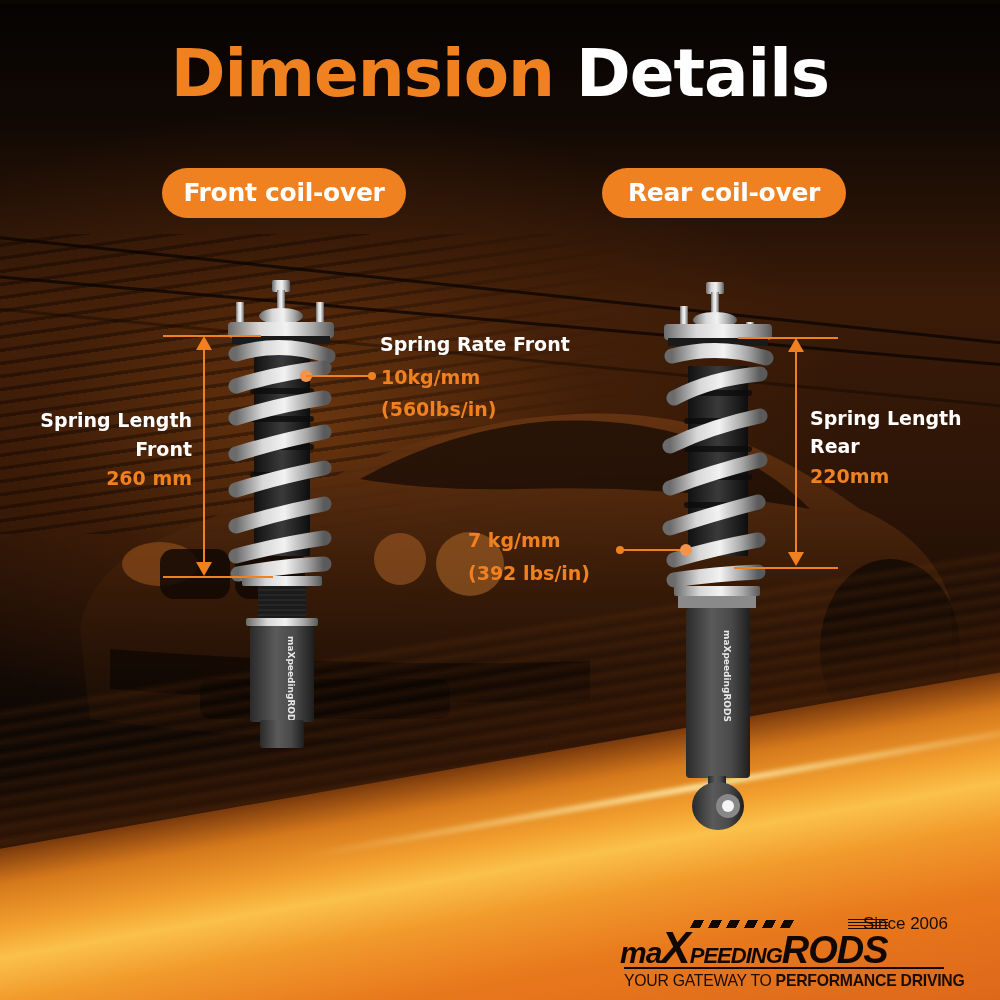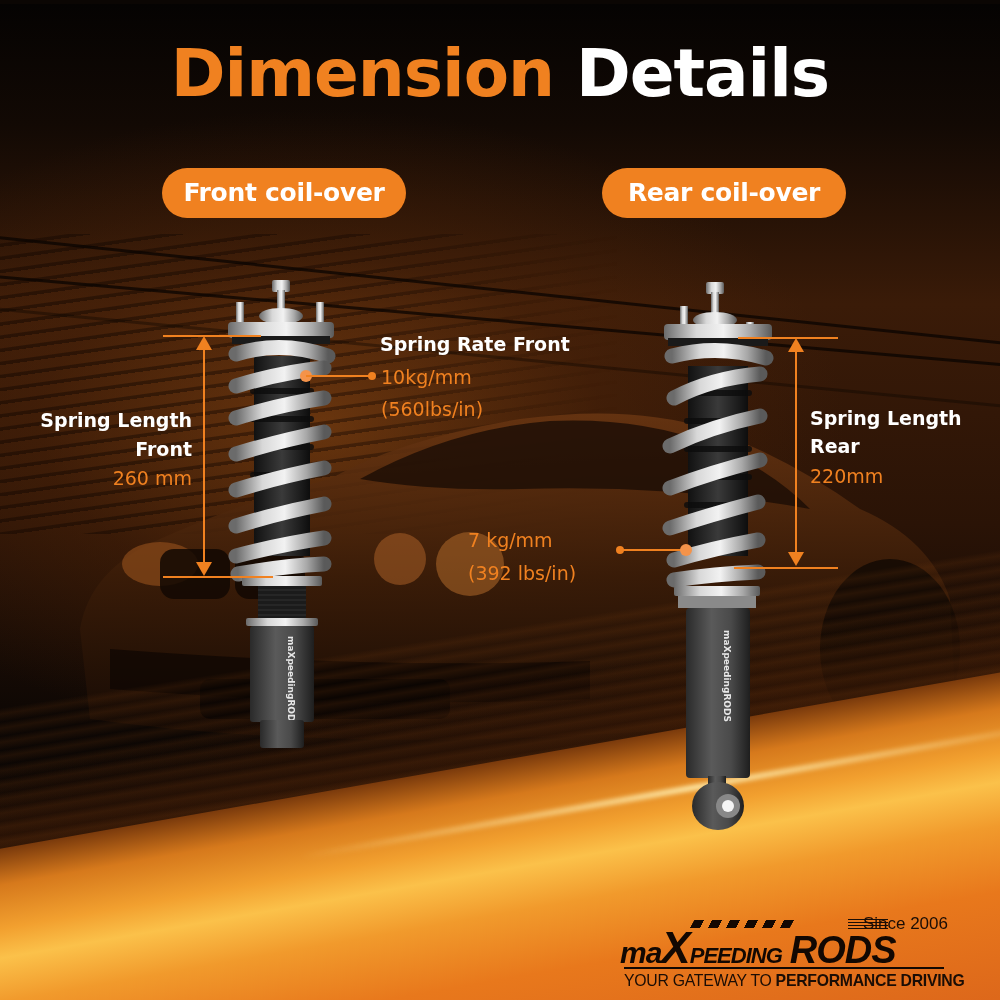--- a/index.html
+++ b/index.html
@@ -35,40 +35,40 @@
   
   .title { position: absolute; left: 0; top: 30px; width: 1000px; text-align: center; font-family: "DejaVu Sans", sans-serif; font-weight: 700; font-size: 66px; letter-spacing: -1px; line-height: 80px; }
   .title .t1 { color: #f08120; }
   .title .t2 { color: #ffffff; }
 
   .pill { position: absolute; height: 50px; border-radius: 25px; background: #f08120; color: #fff; font-weight: 700; font-size: 25px; line-height: 50px; text-align: center; letter-spacing: -0.3px; }
   .pill-front { left: 162px; top: 164px; width: 244px; }
   .pill-rear { left: 602px; top: 164px; width: 244px; }
 
   .label-white { position: absolute; color: #ffffff; font-weight: 700; font-size: 19px; line-height: 28px; }
-  .label-orange { position: absolute; color: #f08120; font-weight: 400; font-size: 19px; line-height: 28px; }
+  .label-orange { position: absolute; color: #f08120; font-weight: 700; font-size: 19px; line-height: 28px; }
 
   .hline { position: absolute; height: 2px; background: #f08120; }
   .vline { position: absolute; width: 2px; background: #f08120; }
   .arrow-up { position: absolute; width: 0; height: 0; border-left: 8px solid transparent; border-right: 8px solid transparent; border-bottom: 14px solid #f08120; }
   .arrow-down { position: absolute; width: 0; height: 0; border-left: 8px solid transparent; border-right: 8px solid transparent; border-top: 14px solid #f08120; }
   .dot { position: absolute; width: 8px; height: 8px; border-radius: 50%; background: #f08120; }
   .dot-big { position: absolute; width: 12px; height: 12px; border-radius: 50%; background: #f4934a; }
 
   .shock { position: absolute; }
 
   .logo { position: absolute; left: 620px; top: 910px; width: 330px; height: 80px; }
   .logo .since { position: absolute; right: 2px; top: 0px; font-size: 17px; color: #1a0d05; font-family: "Liberation Sans", sans-serif; }
   .logo .since-lines { position: absolute; left: 228px; top: 5px; width: 40px; height: 12px;
     background: repeating-linear-gradient(180deg, #1a0d05 0px, #1a0d05 1px, transparent 1px, transparent 3px); }
   .logo .brand { position: absolute; left: 0; top: 12px; font-size: 36px; font-weight: 700; font-style: italic; color: #120802; letter-spacing: -1px; font-family: "Liberation Sans", sans-serif; line-height: 44px; }
   .logo .brand .ma { font-size: 30px; }
   .logo .brand .x { font-size: 44px; }
   .logo .brand .peed { font-size: 22px; font-weight: 700; }
-  .logo .brand .rods { font-size: 38px; margin-left: 8px; }
+  .logo .brand .rods { font-size: 38px; }
   .logo .brand-underline { position: absolute; left: 4px; top: 53px; width: 320px; height: 2px; background: #120802; }
   .logo .tagline { position: absolute; left: 4px; top: 57px; font-size: 17px; color: #1a0d05; font-family: "Liberation Sans", sans-serif; letter-spacing: -0.3px; white-space: nowrap; transform: scaleX(0.93); transform-origin: left center; }
   .logo .tagline b { font-weight: 700; }
   .logo .checker { position: absolute; left: 72px; top: 6px; width: 100px; height: 8px; background: repeating-linear-gradient(90deg, #120802 0px, #120802 10px, transparent 10px, transparent 18px); transform: skewX(-30deg); }
 </style>
 </head>
 <body>
 
 <div class="canvas">
 

